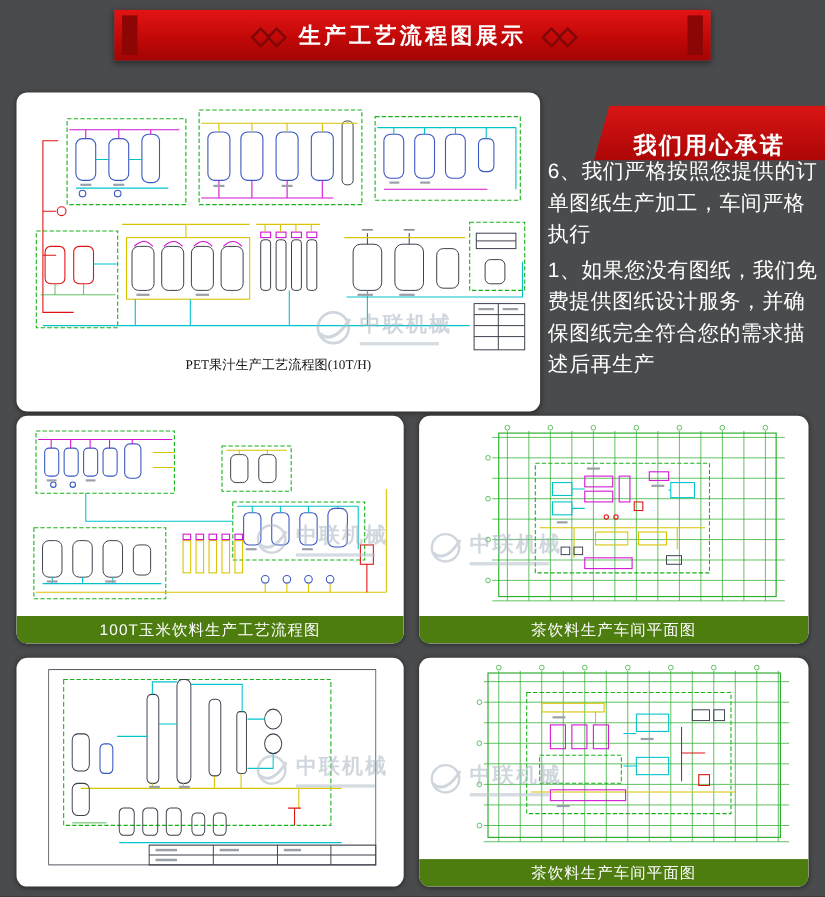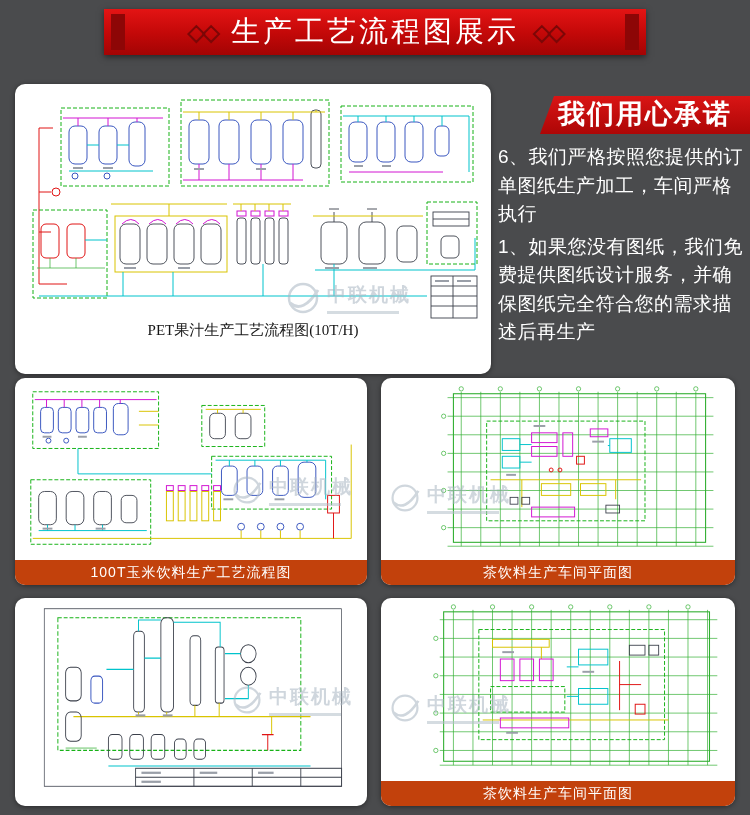--- a/index.html
+++ b/index.html
@@ -7,46 +7,46 @@
           font-family:"Liberation Sans",sans-serif;overflow:hidden;}
 
   
   .banner{position:absolute;left:104px;top:9px;width:542px;height:46px;
           background:linear-gradient(180deg,#e31414 0%,#c20808 55%,#a30404 100%);
           display:flex;align-items:center;justify-content:center;gap:14px;
           box-shadow:0 2px 6px rgba(0,0,0,.5);}
   .banner::before,.banner::after{content:"";position:absolute;top:5px;width:14px;height:36px;background:#8d0606;}
   .banner::before{left:7px}
   .banner::after{right:7px}
-  .banner-title{color:#fff;font-size:29px;font-weight:normal;letter-spacing:3px;white-space:nowrap;}
+  .banner-title{color:#fff;font-size:20px;font-weight:bold;letter-spacing:3px;white-space:nowrap;}
   .banner-decor{color:#7c0707;font-size:23px;font-weight:bold;letter-spacing:-3px;white-space:nowrap;}
 
   
   .panel{position:absolute;background:#fff;border-radius:10px;
          box-shadow:0 1px 5px rgba(0,0,0,.45);overflow:hidden;}
   .panel-top{left:15px;top:84px;width:476px;height:290px;}
   .panel-mid-left{left:15px;top:378px;width:352px;height:207px;}
   .panel-mid-right{left:381px;top:378px;width:354px;height:207px;}
   .panel-bot-left{left:15px;top:598px;width:352px;height:208px;}
   .panel-bot-right{left:381px;top:598px;width:354px;height:208px;}
   .panel-col{display:flex;flex-direction:column;}
   .diag-wrap{flex:1;position:relative;padding:4px;min-height:0;}
   .diag-wrap svg{display:block;width:100%;height:100%;}
   .diag-abs{position:absolute;left:8px;right:8px;top:8px;bottom:56px;}
-  .caption-bar{flex:none;height:25px;background:#c2410c;color:#fff;font-size:14px;
+  .caption-bar{flex:none;height:25px;background:#4d7c0f;color:#fff;font-size:14px;
                display:flex;align-items:center;justify-content:center;letter-spacing:1px;}
   .caption-serif{position:absolute;left:0;right:0;bottom:34px;text-align:center;
-                 font-family:"Liberation Serif","DejaVu Serif",serif;font-size:15px;color:#151515;margin-top:32px;}
+                 font-family:"Liberation Serif","DejaVu Serif",serif;font-size:12px;color:#151515;margin-top:32px;}
 
   
-  .promise-badge{position:absolute;left:540px;top:96px;width:210px;height:38px;
+  .promise-badge{position:absolute;left:540px;top:96px;width:210px;height:50px;
                  background:linear-gradient(180deg,#d91515,#ad0606);
                  clip-path:polygon(14px 0,100% 0,100% 100%,0 100%);
-                 color:#fff;font-size:27px;font-weight:bold;letter-spacing:2px;
-                 display:flex;align-items:flex-start;justify-content:center;}
+                 color:#fff;font-size:21px;font-weight:bold;letter-spacing:2px;
+                 display:flex;align-items:flex-end;justify-content:center;}
   .promise-text{position:absolute;left:498px;top:143px;width:251px;color:#fff;
                 font-size:19px;line-height:1.5;letter-spacing:.5px;}
   .promise-text p{margin:0 0 4px 0;}
 
   
   .wm{position:absolute;display:flex;align-items:center;gap:6px;opacity:.55;pointer-events:none;}
   .wm-txt{color:#a9b6c2;font-size:19px;font-weight:bold;letter-spacing:2px;white-space:nowrap;}
   .wm-sub{display:block;width:72px;height:3px;background:#b4c0ca;margin-top:3px;}
 
   

